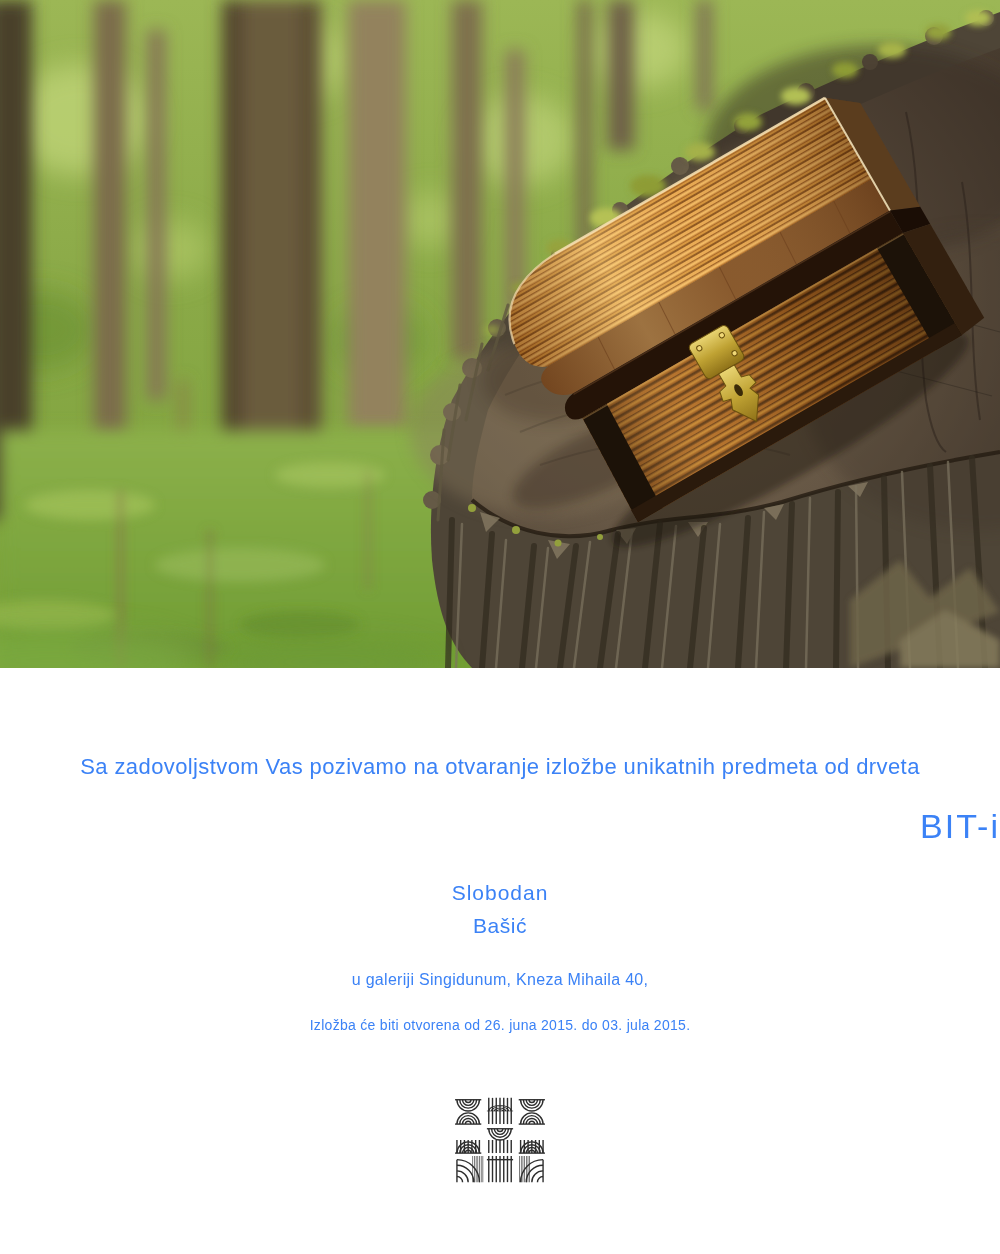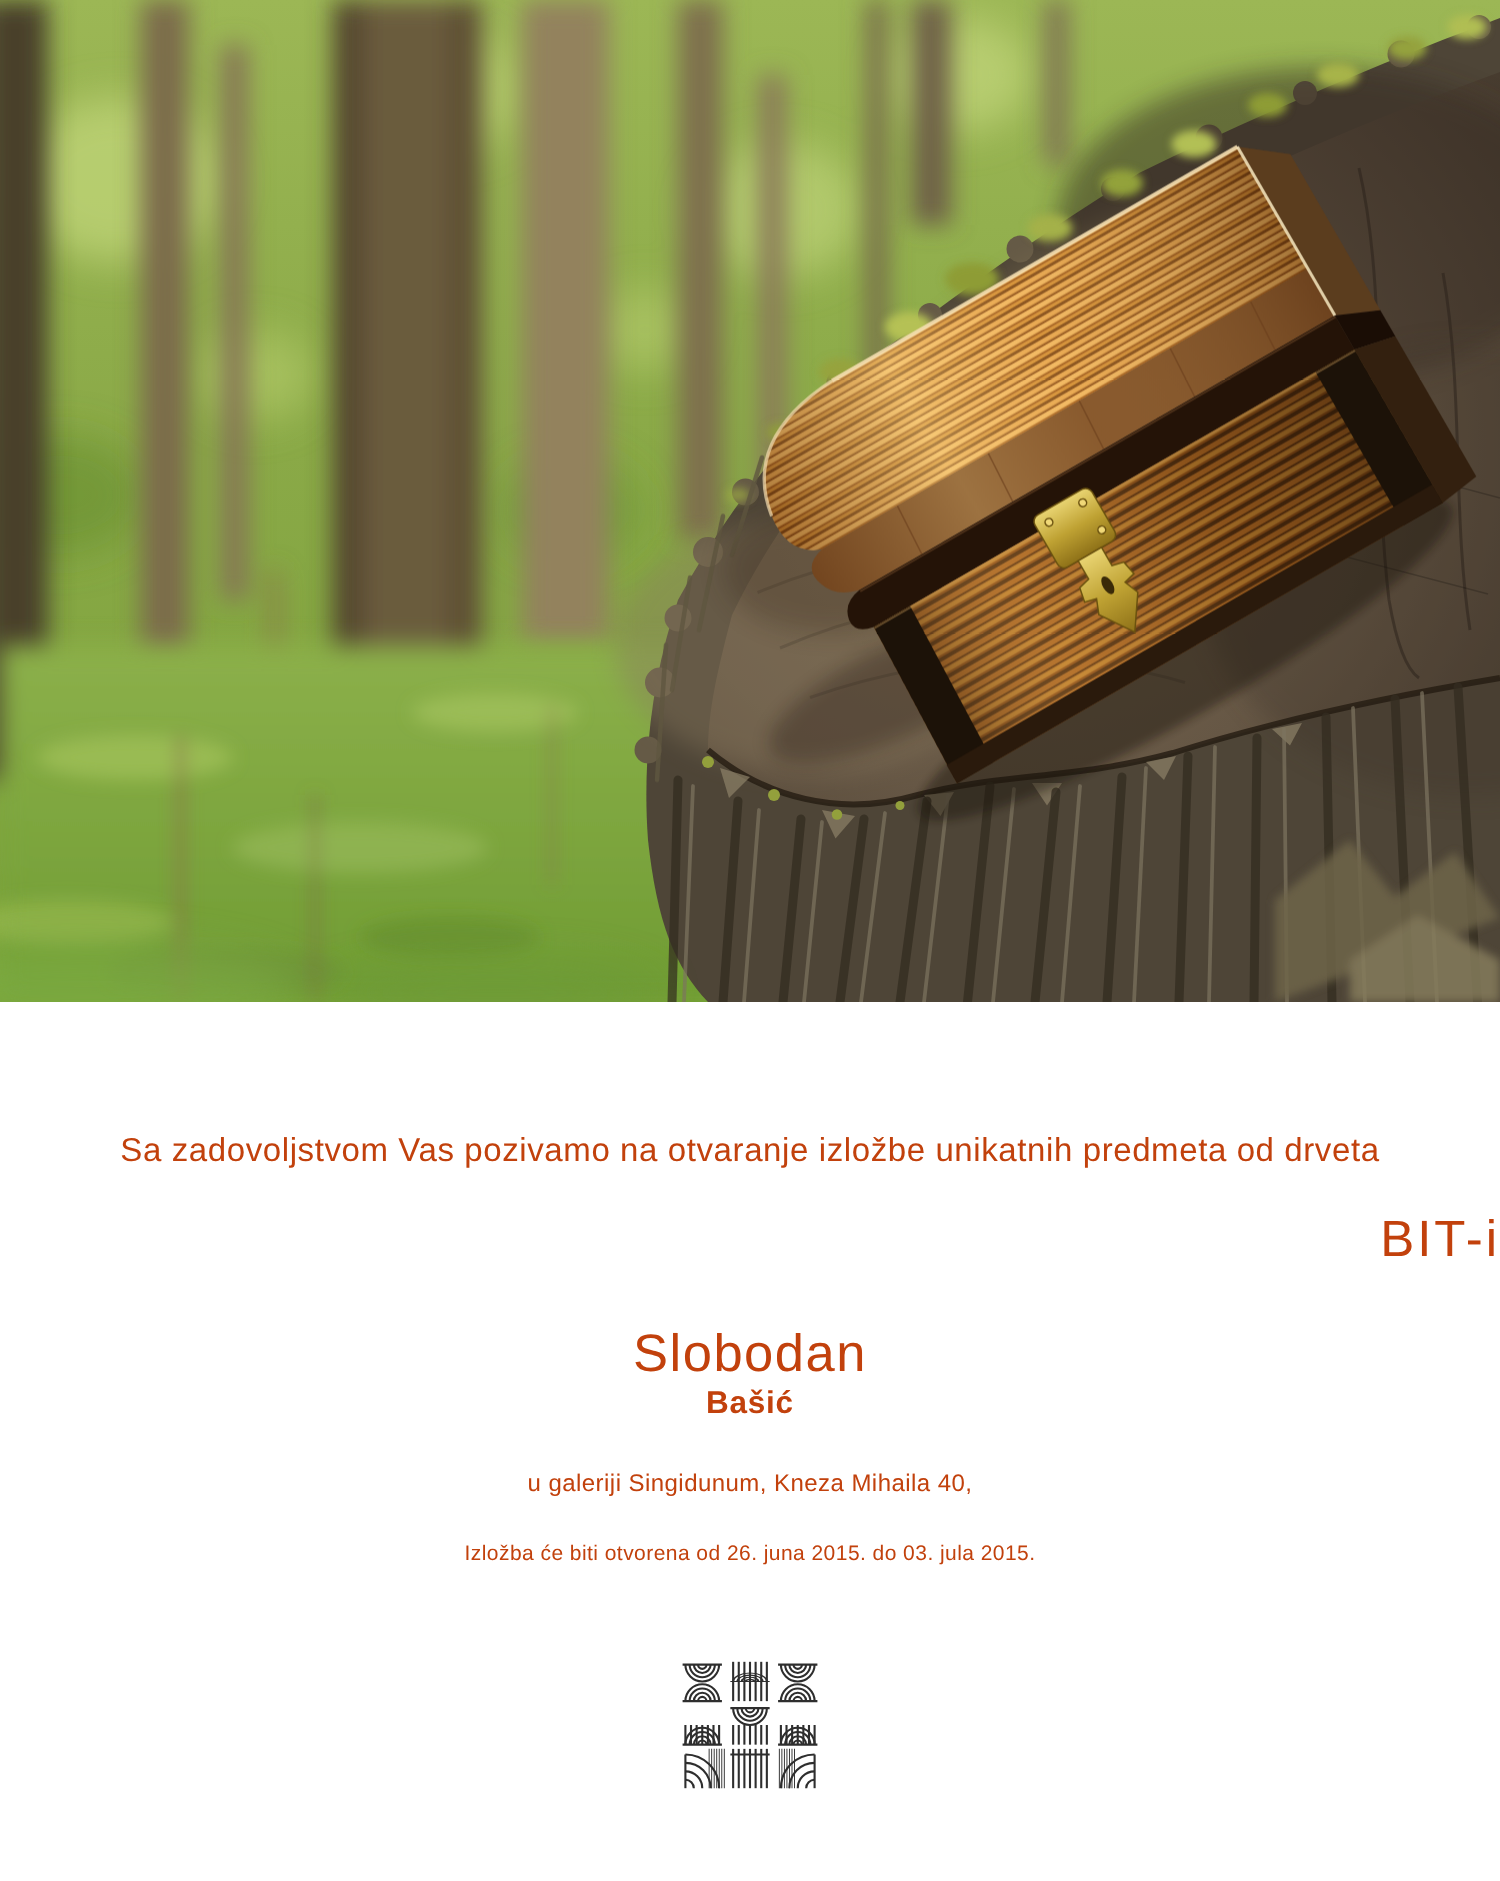--- a/index.html
+++ b/index.html
@@ -2,30 +2,30 @@
 <html><head>
 <meta charset="utf-8">
 <style>
   html,body{margin:0;padding:0;background:#ffffff;}
   .page{
     position:relative;
     width:1000px;height:1254px;
     margin:0 auto;
     background:#ffffff;
     font-family:"Liberation Sans","DejaVu Sans",sans-serif;
-    color:#c2410c;
+    color:#3b82f6;
     overflow:hidden;
   }
   .photo-wrap{width:1000px;height:668px;overflow:hidden;}
   .photo-wrap svg{display:block;}
   .invitation{text-align:center;}
   .intro{margin:86px 30px 0;font-size:22px;letter-spacing:.4px;line-height:26px;}
   .title{margin:28px 0 0;font-size:34px;letter-spacing:2px;line-height:37px;font-weight:400;text-align:right;}
-  .artist-first{margin:40px 0 0;font-size:35px;letter-spacing:1px;line-height:36px;font-weight:400;}
-  .artist-last{margin:2px 0 0;font-size:21px;letter-spacing:.5px;line-height:25px;font-weight:700;}
+  .artist-first{margin:30px 0 0;font-size:21px;letter-spacing:1px;line-height:36px;font-weight:400;}
+  .artist-last{margin:2px 0 0;font-size:21px;letter-spacing:.5px;line-height:25px;font-weight:400;}
   .venue-block{margin:25px 0 0;font-size:16px;letter-spacing:.3px;line-height:34px;}
   .venue-block p{margin:0;}
   .duration{margin:13px 0 0;font-size:14px;letter-spacing:.3px;line-height:30px;}
   .logo-wrap{margin:56px auto 0;width:96px;height:88px;}
   .logo-wrap svg{display:block;}
 </style>
 </head>
 <body>
 
 <div class="page">

